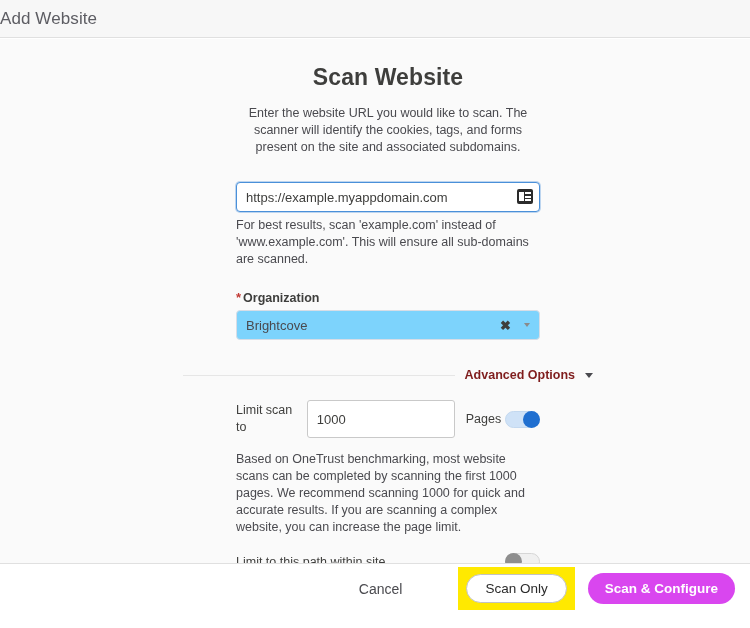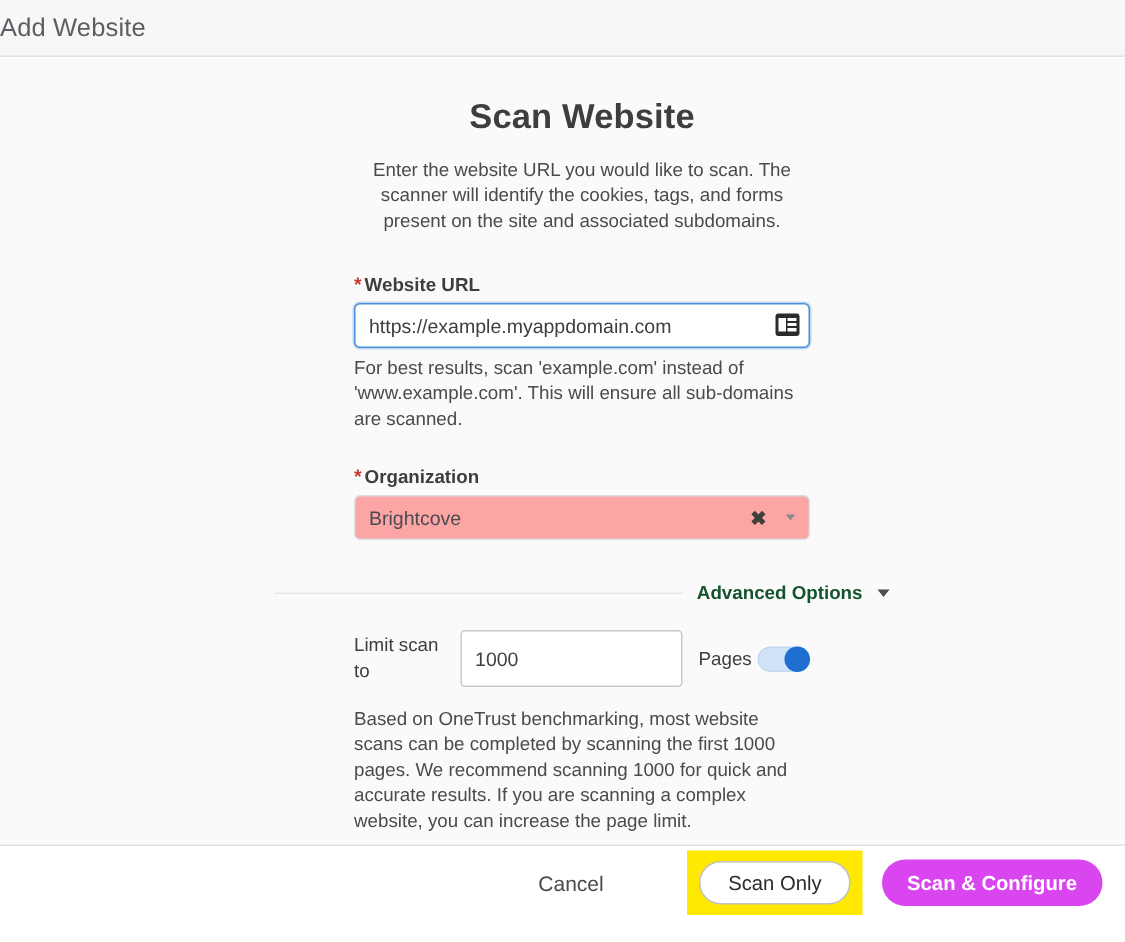--- a/index.html
+++ b/index.html
@@ -142,21 +142,21 @@
   .field-gap { height: 22px; }
 
   
   .select-box {
     position: relative;
     width: 100%;
     height: 30px;
     box-sizing: border-box;
     border: 1px solid #d8dde6;
     border-radius: 4px;
-    background: #fca5a5;
+    background: #7dd3fc;
     display: flex;
     align-items: center;
     padding: 0 9px;
   }
   .select-value {
     font-size: 13px;
     color: #4a4a4f;
     flex: 1;
   }
   .clear-x {
@@ -188,21 +188,21 @@
     gap: 10px;
   }
   .adv-line {
     flex: 1;
     height: 1px;
     background: #e6e6e6;
   }
   .adv-label {
     font-size: 12.5px;
     font-weight: bold;
-    color: #14532d;
+    color: #7f1d1d;
   }
   .adv-caret {
     width: 0;
     height: 0;
     border-left: 4.5px solid transparent;
     border-right: 4.5px solid transparent;
     border-top: 5px solid #4a4a4f;
   }
 
   
@@ -352,23 +352,20 @@
 </div>
 
 <div class="modal-body">
   <div class="body-inner">
 
     <h1 class="page-title">Scan Website</h1>
     <p class="page-desc">Enter the website URL you would like to scan. The scanner will identify the cookies, tags, and forms present on the site and associated subdomains.</p>
 
     <div class="form-area">
 
-      <div class="field-label">
-        <span class="req">*</span><span>Website URL</span>
-      </div>
       <div class="input-wrap">
         <input class="text-input" type="text" value="https://example.myappdomain.com" style="">
         <span class="card-icon"></span>
       </div>
       <div class="help-text">For best results, scan 'example.com' instead of 'www.example.com'. This will ensure all sub-domains are scanned.</div>
 
       <div class="field-gap"></div>
 
       <div class="field-label">
         <span class="req">*</span><span>Organization</span>

